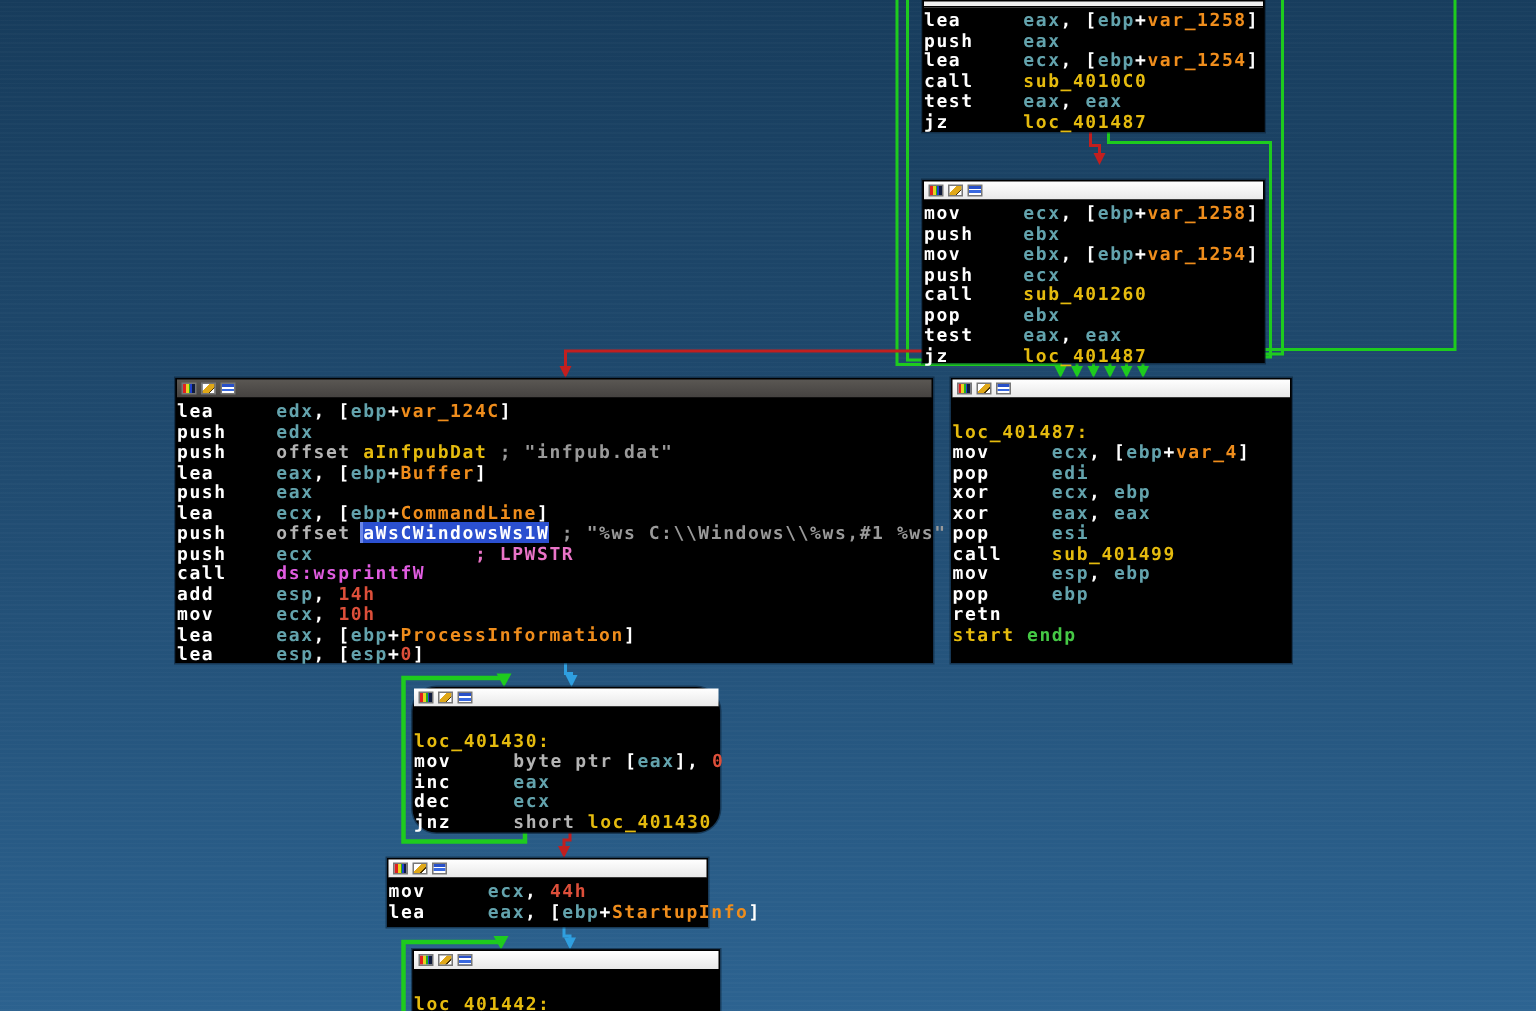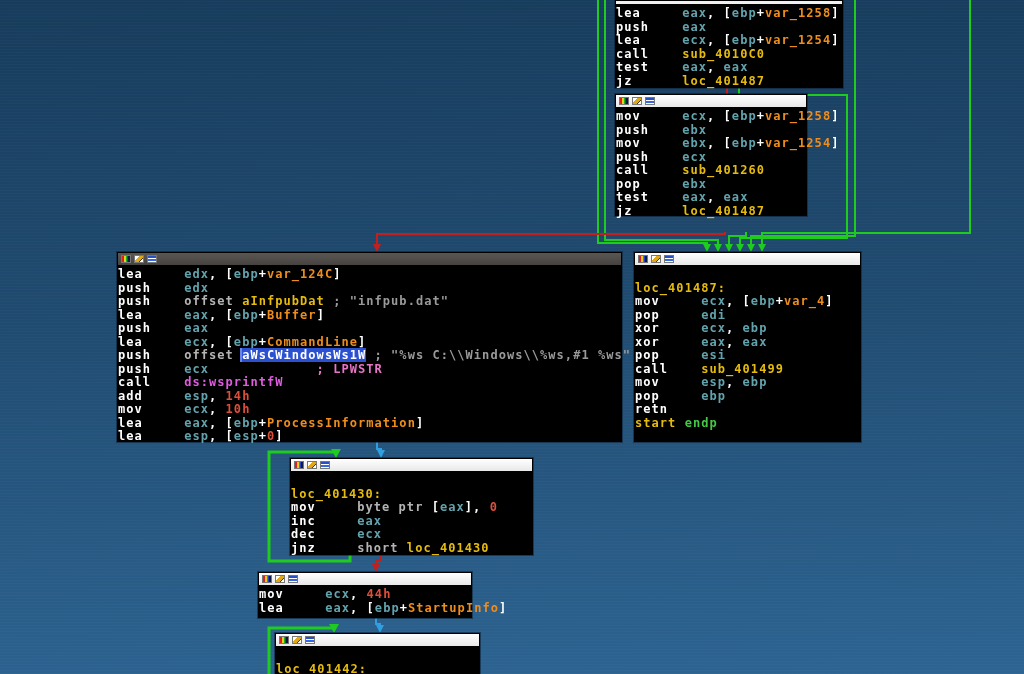--- a/index.html
+++ b/index.html
@@ -75,21 +75,21 @@
       <polyline points="376,618 376,624 380,624 380,627 380,629" fill="none" stroke="#2f9fe0" stroke-width="2"></polyline>
       <polygon points="380,633 376,625 384,625" fill="#2f9fe0"></polygon>
       <polyline points="269,674 269,628 334,628 334,629" fill="none" stroke="#1ecb1e" stroke-width="3"></polyline>
       <polygon points="334,633 329,624 339,624" fill="#1ecb1e"></polygon>
     </svg>
   <div id="nodes-layer">
       <div class="node" style="left: 615px; top: 0px; width: 228px; height: 88px;">
         <div class="title-strip"></div>
         <div class="code"><div class="ln"><span class="tk-m">lea     </span><span class="tk-r">eax</span><span class="tk-w">, [</span><span class="tk-r">ebp</span><span class="tk-w">+</span><span class="tk-v">var_1258</span><span class="tk-w">]</span></div><div class="ln"><span class="tk-m">push    </span><span class="tk-r">eax</span></div><div class="ln"><span class="tk-m">lea     </span><span class="tk-r">ecx</span><span class="tk-w">, [</span><span class="tk-r">ebp</span><span class="tk-w">+</span><span class="tk-v">var_1254</span><span class="tk-w">]</span></div><div class="ln"><span class="tk-m">call    </span><span class="tk-n">sub_4010C0</span></div><div class="ln"><span class="tk-m">test    </span><span class="tk-r">eax</span><span class="tk-w">, </span><span class="tk-r">eax</span></div><div class="ln"><span class="tk-m">jz      </span><span class="tk-n">loc_401487</span></div></div>
       </div>
-      <div class="node" style="left: 615px; top: 94px; width: 192px; height: 122px;">
+      <div class="node" style="left: 615px; top: 120px; width: 228px; height: 122px;">
         <div class="titlebar">
           <span class="icon color"></span>
           <span class="icon edit"></span>
           <span class="icon frame"></span>
         </div>
         <div class="code"><div class="ln"><span class="tk-m">mov     </span><span class="tk-r">ecx</span><span class="tk-w">, [</span><span class="tk-r">ebp</span><span class="tk-w">+</span><span class="tk-v">var_1258</span><span class="tk-w">]</span></div><div class="ln"><span class="tk-m">push    </span><span class="tk-r">ebx</span></div><div class="ln"><span class="tk-m">mov     </span><span class="tk-r">ebx</span><span class="tk-w">, [</span><span class="tk-r">ebp</span><span class="tk-w">+</span><span class="tk-v">var_1254</span><span class="tk-w">]</span></div><div class="ln"><span class="tk-m">push    </span><span class="tk-r">ecx</span></div><div class="ln"><span class="tk-m">call    </span><span class="tk-n">sub_401260</span></div><div class="ln"><span class="tk-m">pop     </span><span class="tk-r">ebx</span></div><div class="ln"><span class="tk-m">test    </span><span class="tk-r">eax</span><span class="tk-w">, </span><span class="tk-r">eax</span></div><div class="ln"><span class="tk-m">jz      </span><span class="tk-n">loc_401487</span></div></div>
       </div>
       <div class="node" style="left: 117px; top: 252px; width: 505px; height: 190px;">
         <div class="titlebar sel">
           <span class="icon color"></span>
@@ -99,21 +99,21 @@
         <div class="code"><div class="ln"><span class="tk-m">lea     </span><span class="tk-r">edx</span><span class="tk-w">, [</span><span class="tk-r">ebp</span><span class="tk-w">+</span><span class="tk-v">var_124C</span><span class="tk-w">]</span></div><div class="ln"><span class="tk-m">push    </span><span class="tk-r">edx</span></div><div class="ln"><span class="tk-m">push    </span><span class="tk-k">offset </span><span class="tk-n">aInfpubDat</span><span class="tk-w"> </span><span class="tk-c">; "infpub.dat"</span></div><div class="ln"><span class="tk-m">lea     </span><span class="tk-r">eax</span><span class="tk-w">, [</span><span class="tk-r">ebp</span><span class="tk-w">+</span><span class="tk-v">Buffer</span><span class="tk-w">]</span></div><div class="ln"><span class="tk-m">push    </span><span class="tk-r">eax</span></div><div class="ln"><span class="tk-m">lea     </span><span class="tk-r">ecx</span><span class="tk-w">, [</span><span class="tk-r">ebp</span><span class="tk-w">+</span><span class="tk-v">CommandLine</span><span class="tk-w">]</span></div><div class="ln"><span class="tk-m">push    </span><span class="tk-k">offset </span><span class="tk-sel">aWsCWindowsWs1W</span><span class="tk-w"> </span><span class="tk-c">; "%ws C:\\Windows\\%ws,#1 %ws"</span></div><div class="ln"><span class="tk-m">push    </span><span class="tk-r">ecx</span><span class="tk-w">             </span><span class="tk-p">; LPWSTR</span></div><div class="ln"><span class="tk-m">call    </span><span class="tk-i">ds:wsprintfW</span></div><div class="ln"><span class="tk-m">add     </span><span class="tk-r">esp</span><span class="tk-w">, </span><span class="tk-d">14h</span></div><div class="ln"><span class="tk-m">mov     </span><span class="tk-r">ecx</span><span class="tk-w">, </span><span class="tk-d">10h</span></div><div class="ln"><span class="tk-m">lea     </span><span class="tk-r">eax</span><span class="tk-w">, [</span><span class="tk-r">ebp</span><span class="tk-w">+</span><span class="tk-v">ProcessInformation</span><span class="tk-w">]</span></div><div class="ln"><span class="tk-m">lea     </span><span class="tk-r">esp</span><span class="tk-w">, [</span><span class="tk-r">esp</span><span class="tk-w">+</span><span class="tk-d">0</span><span class="tk-w">]</span></div></div>
       </div>
       <div class="node" style="left: 634px; top: 252px; width: 227px; height: 190px;">
         <div class="titlebar">
           <span class="icon color"></span>
           <span class="icon edit"></span>
           <span class="icon frame"></span>
         </div>
         <div class="code"><div class="ln">&nbsp;</div><div class="ln"><span class="tk-n">loc_401487:</span></div><div class="ln"><span class="tk-m">mov     </span><span class="tk-r">ecx</span><span class="tk-w">, [</span><span class="tk-r">ebp</span><span class="tk-w">+</span><span class="tk-v">var_4</span><span class="tk-w">]</span></div><div class="ln"><span class="tk-m">pop     </span><span class="tk-r">edi</span></div><div class="ln"><span class="tk-m">xor     </span><span class="tk-r">ecx</span><span class="tk-w">, </span><span class="tk-r">ebp</span></div><div class="ln"><span class="tk-m">xor     </span><span class="tk-r">eax</span><span class="tk-w">, </span><span class="tk-r">eax</span></div><div class="ln"><span class="tk-m">pop     </span><span class="tk-r">esi</span></div><div class="ln"><span class="tk-m">call    </span><span class="tk-n">sub_401499</span></div><div class="ln"><span class="tk-m">mov     </span><span class="tk-r">esp</span><span class="tk-w">, </span><span class="tk-r">ebp</span></div><div class="ln"><span class="tk-m">pop     </span><span class="tk-r">ebp</span></div><div class="ln"><span class="tk-m">retn</span></div><div class="ln"><span class="tk-n">start</span><span class="tk-w"> </span><span class="tk-g">endp</span></div></div>
       </div>
-      <div class="node" style="left: 290px; top: 458px; width: 243px; height: 97px;">
+      <div class="node" style="left: 275px; top: 458px; width: 205px; height: 97px; border-radius: 16px;">
         <div class="titlebar">
           <span class="icon color"></span>
           <span class="icon edit"></span>
           <span class="icon frame"></span>
         </div>
         <div class="code"><div class="ln">&nbsp;</div><div class="ln"><span class="tk-n">loc_401430:</span></div><div class="ln"><span class="tk-m">mov     </span><span class="tk-k">byte ptr </span><span class="tk-w">[</span><span class="tk-r">eax</span><span class="tk-w">]</span><span class="tk-w">, </span><span class="tk-d">0</span></div><div class="ln"><span class="tk-m">inc     </span><span class="tk-r">eax</span></div><div class="ln"><span class="tk-m">dec     </span><span class="tk-r">ecx</span></div><div class="ln"><span class="tk-m">jnz     </span><span class="tk-k">short </span><span class="tk-n">loc_401430</span></div></div>
       </div>
       <div class="node" style="left: 252px; top: 572px; width: 214px; height: 46px; margin-left: 6px;">
         <div class="titlebar">
           <span class="icon color"></span>

